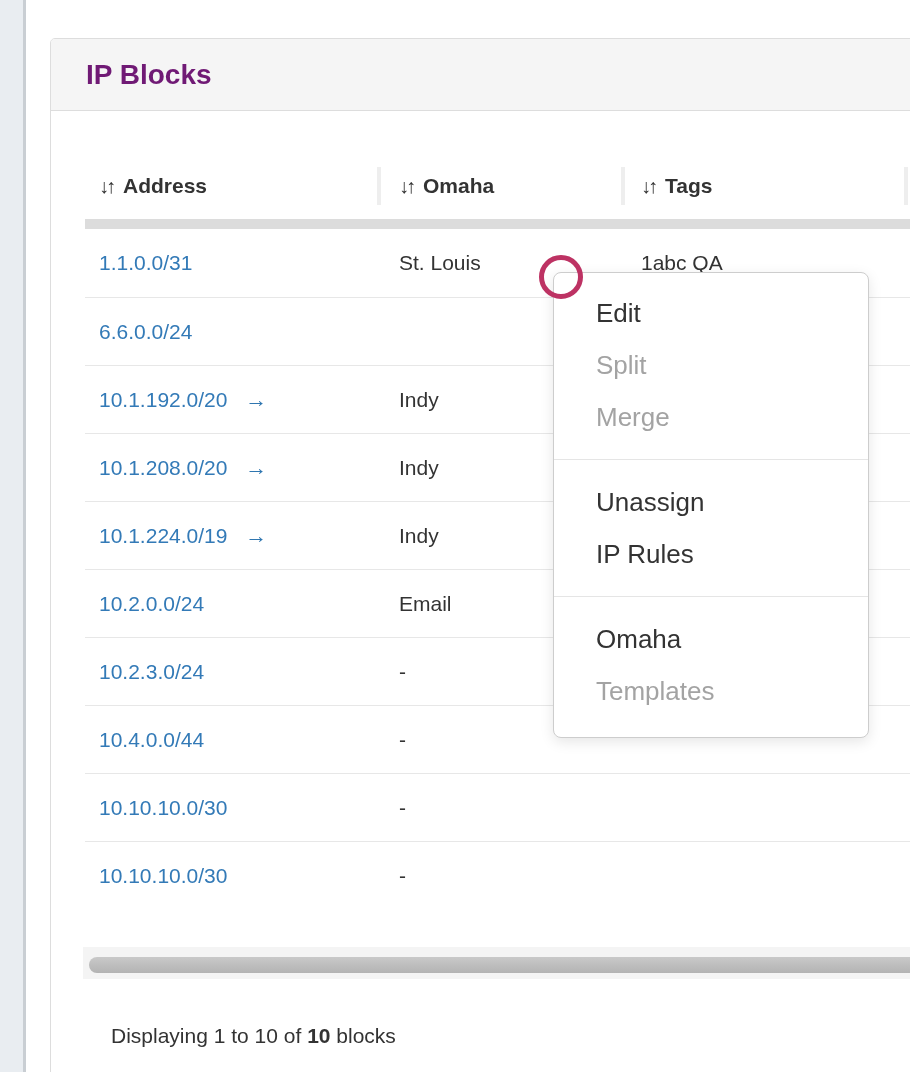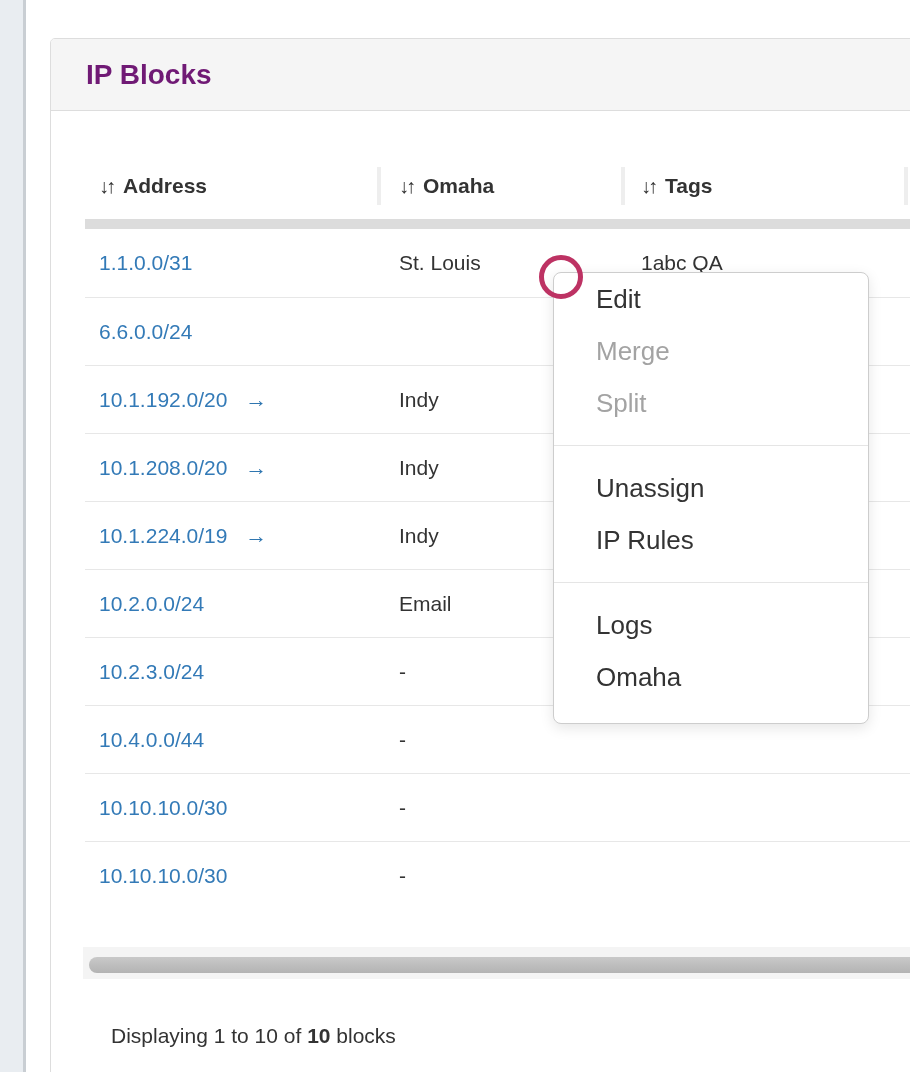--- a/index.html
+++ b/index.html
@@ -56,21 +56,21 @@
   .h-scroll-thumb{position:absolute;left:6px;top:10px;height:16px;width:860px;border-radius:8px;
     background:linear-gradient(#c9c9c9,#b3b3b3);}
   
   .panel-footer{margin-left:60px;margin-top:45px;font-size:21px;color:#333;}
   .panel-footer b{font-weight:700;}
   
   .context-menu{
     position:absolute;left:553px;top:272px;width:316px;z-index:20;
     background:#fff;border:1px solid #cdcdcd;border-radius:8px;
     box-shadow:0 4px 14px rgba(0,0,0,0.10);
-    padding:0 0 20px 0;
+    padding:14px 0 20px 0;
   }
   .menu-item{height:52px;line-height:52px;padding-left:42px;font-size:26px;color:#333;cursor:pointer;white-space:nowrap;}
   .menu-item.disabled{color:var(--disabled);cursor:default;}
   .menu-divider{height:1px;background:#e5e5e5;margin:16px 0;}
   
   .click-circle{
     position:absolute;left:539px;top:255px;width:44px;height:44px;z-index:30;
     border:5px solid var(--circle);border-radius:50%;background:transparent;pointer-events:none;
   }
 </style>
@@ -207,23 +207,23 @@
     <div class="h-scroll-thumb"></div>
   </div>
 
   <div class="panel-footer">
     <span>Displaying 1 to 10 of </span><b>10</b><span> blocks</span>
   </div>
 </div>
 
 <div class="context-menu">
     <div class="menu-item">Edit</div>
+    <div class="menu-item disabled">Split</div>
     <div class="menu-item disabled">Merge</div>
-    <div class="menu-item disabled">Split</div>
     <div class="menu-divider"></div>
     <div class="menu-item">Unassign</div>
     <div class="menu-item">IP Rules</div>
     <div class="menu-divider"></div>
-    <div class="menu-item">Logs</div>
     <div class="menu-item">Omaha</div>
+    <div class="menu-item disabled">Templates</div>
   </div>
 
 <div class="click-circle"></div>
 
 </body></html>

